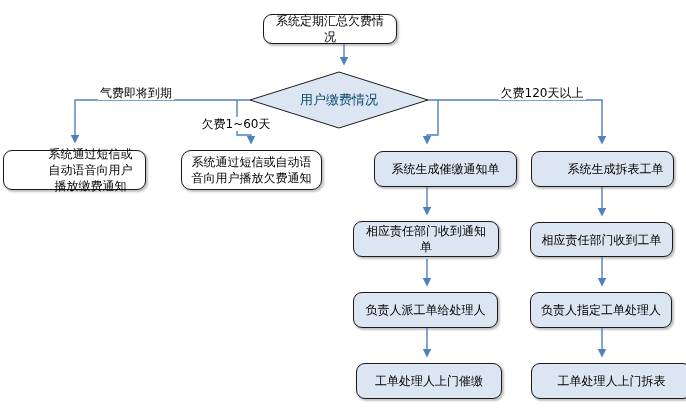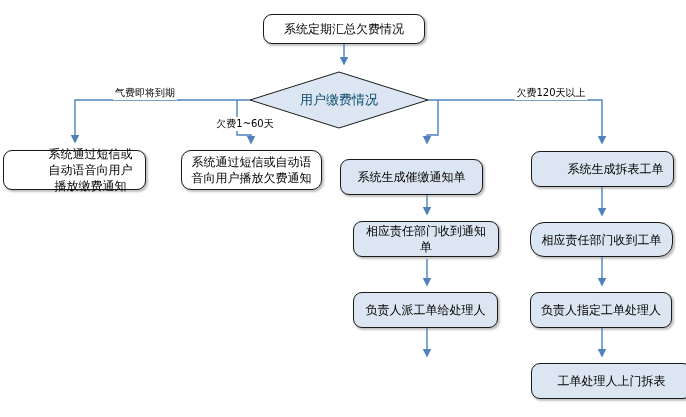--- a/index.html
+++ b/index.html
@@ -15,21 +15,21 @@
     display:flex;align-items:center;justify-content:center;text-align:center;
     font-size:12px;line-height:16px;color:#000;
     padding:2px 9px;
     box-shadow:1.5px 1.5px 2px rgba(120,120,120,0.45);
     background:#ffffff;
   }
   .node.blue{background:#dce6f2;}
   .edge-label{
     position:absolute;transform:translate(-50%,-50%);
     background:#ffffff;padding:0 2px;white-space:nowrap;
-    font-size:10px;color:#000;line-height:14px;margin-left:9px;
+    font-size:12px;color:#000;line-height:14px;
   }
   .diamond-text{
     position:absolute;transform:translate(-50%,-50%);
     font-size:13px;color:#0c4a6e;white-space:nowrap;
   }
 </style>
 </head>
 <body>
 
 <div id="canvas">
@@ -55,34 +55,35 @@
 
     <path d="M427 187 V214" fill="none" stroke="#4f81bd" stroke-width="1.4" marker-end="url(#arr)"></path>
     <path d="M427 259 V285" fill="none" stroke="#4f81bd" stroke-width="1.4" marker-end="url(#arr)"></path>
     <path d="M427 328 V356" fill="none" stroke="#4f81bd" stroke-width="1.4" marker-end="url(#arr)"></path>
 
     <path d="M602 187 V215" fill="none" stroke="#4f81bd" stroke-width="1.4" marker-end="url(#arr)"></path>
     <path d="M602 257 V285" fill="none" stroke="#4f81bd" stroke-width="1.4" marker-end="url(#arr)"></path>
     <path d="M602 328 V356" fill="none" stroke="#4f81bd" stroke-width="1.4" marker-end="url(#arr)"></path>
   </svg>
 
-  <div class="node" style="left:263px;top:14px;width:162px;height:30px;">系统定期汇总欠费情况</div>
+  <div class="node" style="left:263px;top:14px;width:134px;height:30px;">系统定期汇总欠费情况</div>
 
   <div class="diamond-text" style="left:339px;top:100px;">用户缴费情况</div>
 
   <div class="edge-label" style="left:136px;top:93px;">气费即将到期</div>
   <div class="edge-label" style="left:236px;top:124px;">欠费1~60天</div>
   <div class="edge-label" style="left:542px;top:93px;">欠费120天以上</div>
 
   <div class="node" style="left:3px;top:150px;width:143px;height:40px;padding-left:41px;">系统通过短信或自动语音向用户播放缴费通知</div>
 
   <div class="node" style="left:181px;top:150px;width:141px;height:40px;border-radius:10px;">系统通过短信或自动语音向用户播放欠费通知</div>
 
-  <div class="node blue" style="left:340px;top:151px;width:143px;height:36px;margin-top:8px;">系统生成催缴通知单</div>
+  <div class="node blue" style="left:374px;top:151px;width:143px;height:36px;">系统生成催缴通知单</div>
   <div class="node blue" style="left:353px;top:221px;width:146px;height:36px;">相应责任部门收到通知单</div>
   <div class="node blue" style="left:353px;top:292px;width:145px;height:36px;font-family:Liberation Serif, serif;">负责人派工单给处理人</div>
+  <div class="node blue" style="left:356px;top:363px;width:146px;height:36px;">工单处理人上门催缴</div>
 
   <div class="node blue" style="left:531px;top:151px;width:143px;height:36px;padding-left:35px;">系统生成拆表工单</div>
-  <div class="node blue" style="left:530px;top:222px;width:143px;height:35px;border-radius:14px;">相应责任部门收到工单</div>
+  <div class="node blue" style="left:530px;top:222px;width:143px;height:35px;">相应责任部门收到工单</div>
   <div class="node blue" style="left:530px;top:292px;width:142px;height:36px;">负责人指定工单处理人</div>
   <div class="node blue" style="left:531px;top:363px;width:161px;height:36px;">工单处理人上门拆表</div>
 
 </div>
 
 </body></html>

